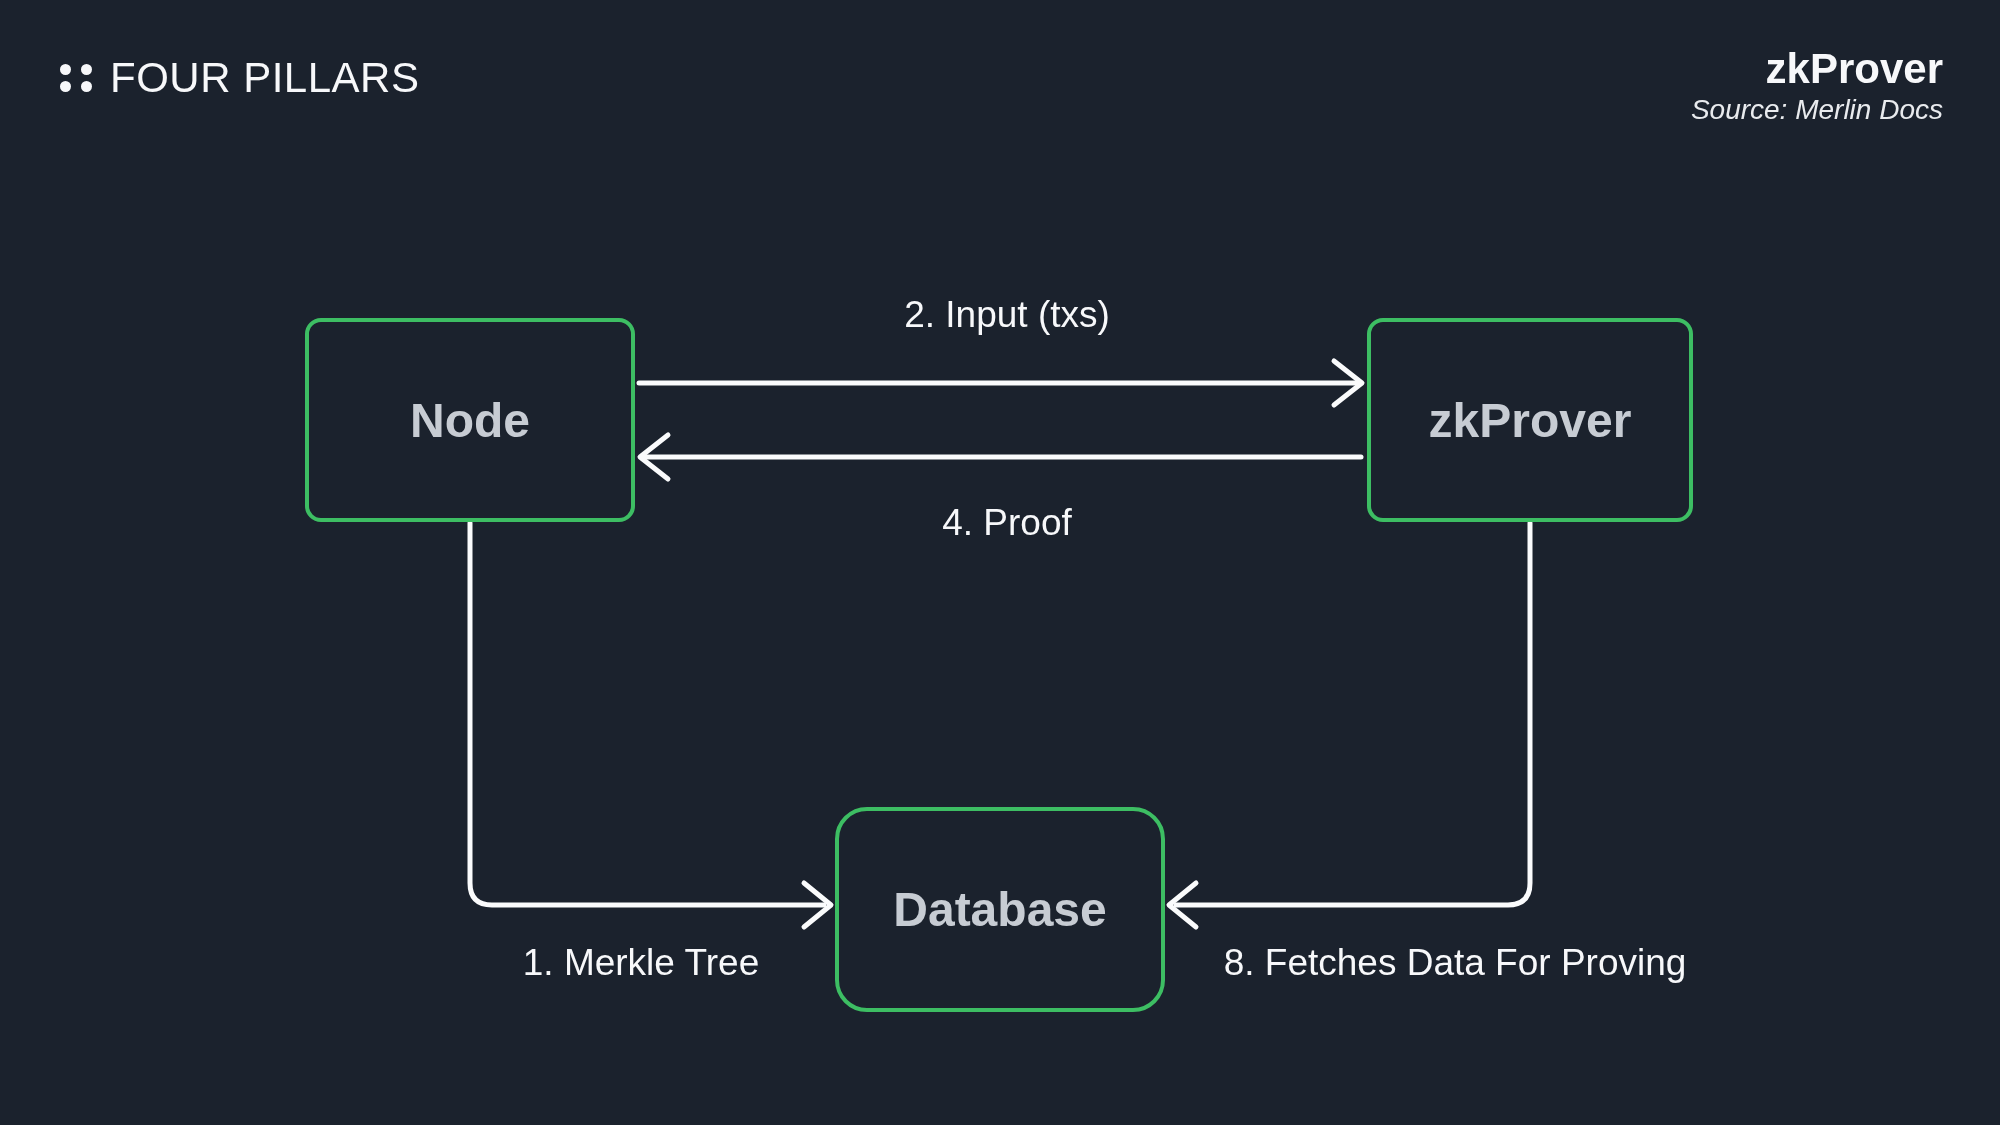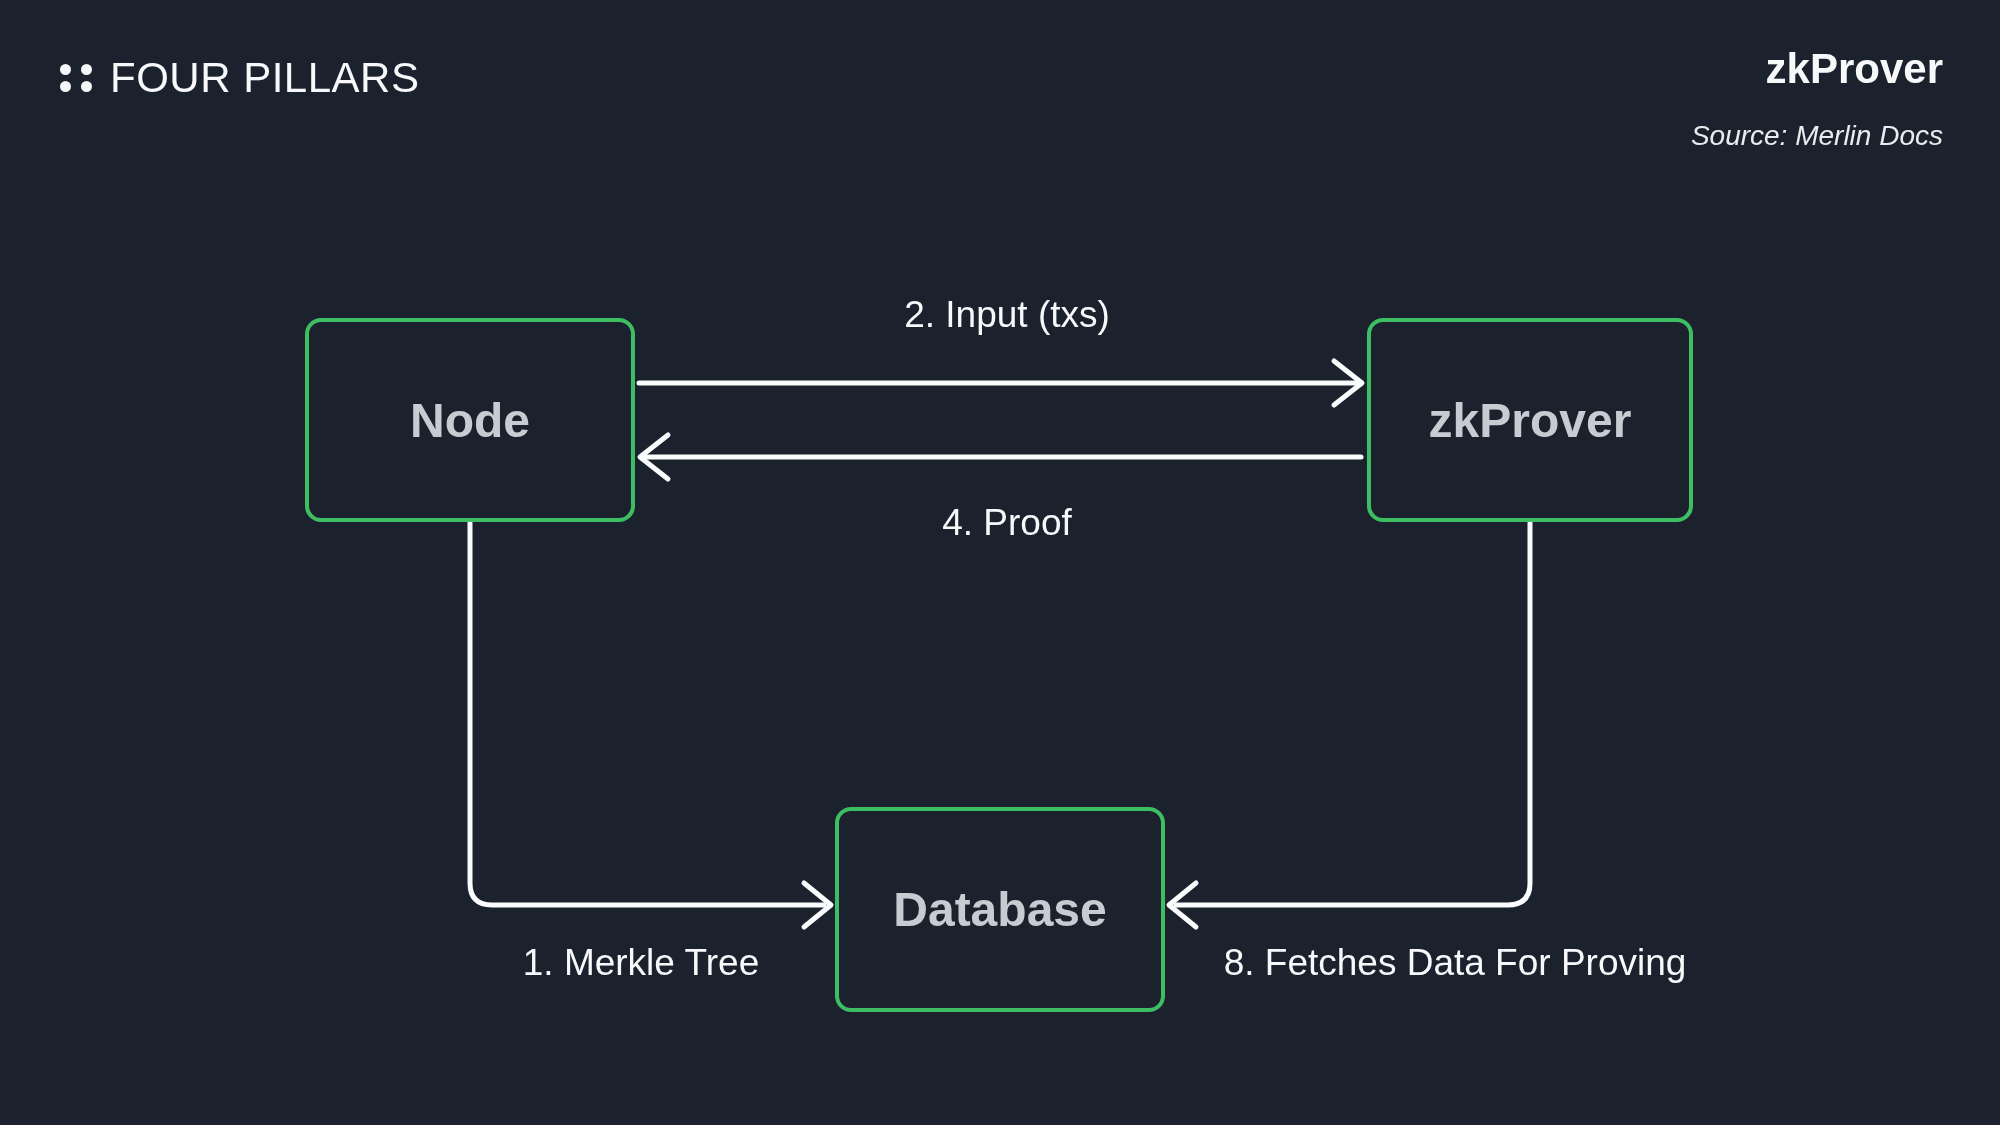--- a/index.html
+++ b/index.html
@@ -57,21 +57,21 @@
     text-align: right;
   }
   .page-title {
     color: var(--text-bright);
     font-size: 42px;
     font-weight: bold;
     line-height: 1.0;
     white-space: nowrap;
   }
   .source {
-    margin-top: 32px;
+    margin-top: 6px;
     color: #E9EBEE;
     font-size: 28px;
     font-style: italic;
     line-height: 1.0;
     white-space: nowrap;
   }
 
   
   .edges {
     position: absolute;
@@ -98,21 +98,21 @@
     justify-content: center;
   }
   .box-label {
     color: var(--text-box);
     font-size: 48px;
     font-weight: bold;
     white-space: nowrap;
   }
   .box-node     { left: 305px;  top: 318px; width: 330px; height: 204px; }
   .box-zkprover { left: 1367px; top: 318px; width: 326px; height: 204px; }
-  .box-database { left: 835px;  top: 807px; width: 330px; height: 205px; }
+  .box-database { left: 835px;  top: 807px; width: 330px; height: 205px; border-radius: 32px; }
 
   .edge-label {
     position: absolute;
     transform: translateX(-50%);
     color: var(--text-bright);
     font-size: 37px;
     font-weight: normal;
     line-height: 1.0;
     white-space: nowrap;
   }

